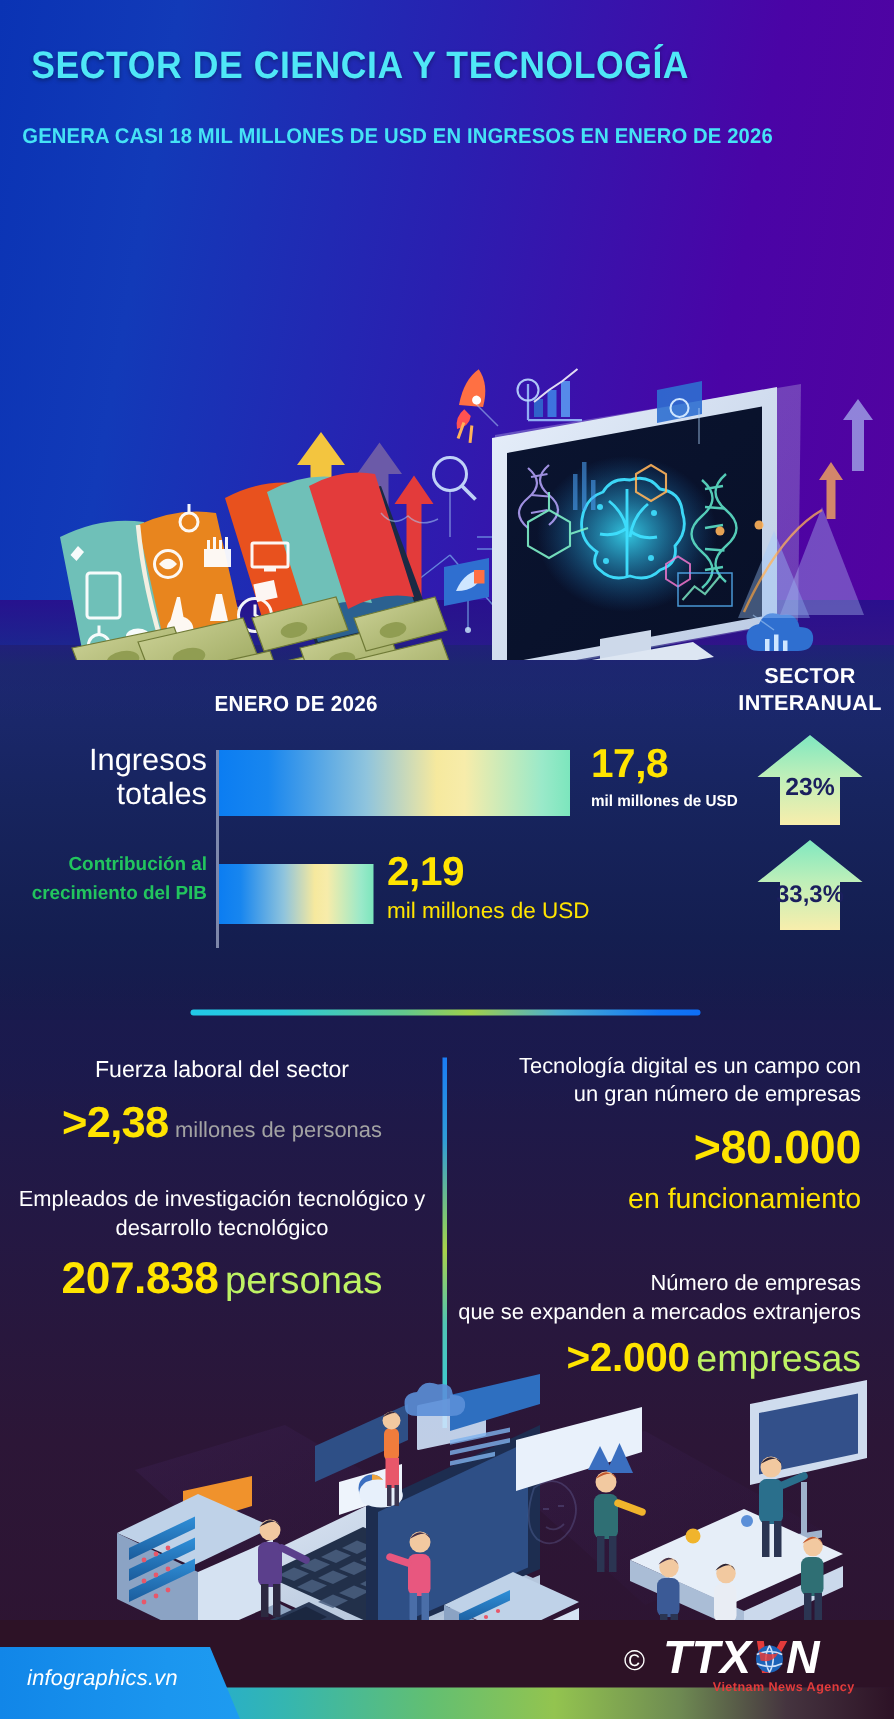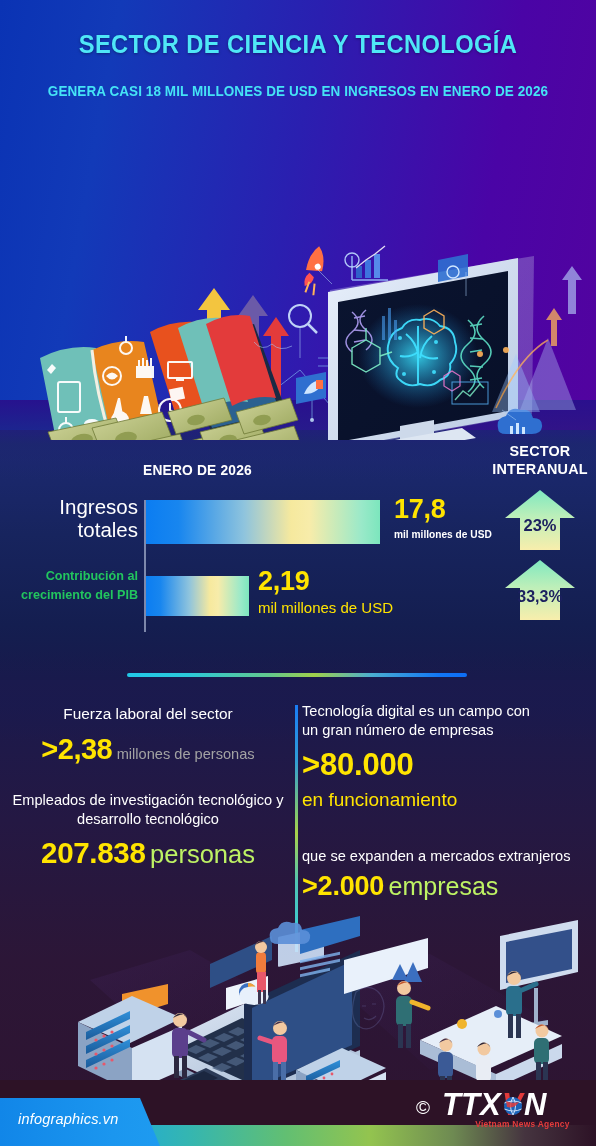--- a/index.html
+++ b/index.html
@@ -29,21 +29,21 @@
   .bg-fade-a{
     position:absolute;left:0;top:400px;width:596px;height:80px;
     background:linear-gradient(180deg,rgba(40,16,140,.95) 0%,rgba(29,36,110,.55) 55%,rgba(29,42,117,0) 100%);
   }
   .bg-fade-b{
     position:absolute;left:0;top:650px;width:596px;height:90px;
     background:linear-gradient(180deg,rgba(20,30,80,0) 0%,rgba(26,26,78,.7) 60%,rgba(30,22,66,0) 100%);
   }
 
   
-  .header{position:absolute;left:0;top:30px;width:596px;text-align:center;}
+  .header{position:absolute;left:0;top:30px;width:596px;}
   .title{
     color:#4fe7f7;font-size:25.5px;font-weight:bold;letter-spacing:.4px;
     line-height:1.1;text-shadow:0 1px 3px rgba(0,0,0,.35);
     transform:scaleX(.93);
   }
   .subtitle{
     margin-top:25px;color:#45e3f5;font-size:14.2px;font-weight:bold;
     letter-spacing:.1px;transform:scaleX(.95);
   }
 
@@ -116,21 +116,21 @@
     border-radius:2px;
   }
   .divider-v{
     position:absolute;left:295px;top:705px;width:3px;height:247px;
     background:linear-gradient(180deg,#1a7cf5 0%,#2f9cd8 22%,#85c96a 45%,#a9d14a 52%,#4fc4b4 72%,#35cde0 100%);
   }
 
   
   .stats{position:absolute;left:0;top:700px;width:588px;height:260px;}
   .col-l{position:absolute;left:6px;top:0;width:284px;text-align:center;}
-  .col-r{position:absolute;left:302px;top:0;width:288px;text-align:left;}
+  .col-r{position:absolute;left:286px;top:0;width:288px;text-align:right;}
 
   .s-cap{color:#ffffff;font-size:15.4px;line-height:1.3;font-weight:normal;}
   .s-cap-sm{color:#ffffff;font-size:14.6px;line-height:1.32;font-weight:normal;}
   .s-big{color:#ffe400;font-weight:bold;}
   .s-unit{color:#bef264;font-weight:normal;}
   .s-unit-w{color:#a3a3a3;font-weight:normal;}
 
   .blk{margin-top:0;}
   .l1{padding-top:4px;}
   .l1 .v{margin-top:9px;}
@@ -530,20 +530,21 @@
           <div>un gran número de empresas</div>
         </div>
         <div class="v">
           <span class="s-big">&gt;80.000</span>
         </div>
         <div class="sub">en funcionamiento</div>
       </div>
 
       <div class="blk r2">
         <div class="s-cap-sm">
+          <div>Número de empresas</div>
           <div>que se expanden a mercados extranjeros</div>
         </div>
         <div class="v">
           <span class="s-big">&gt;2.000</span>
           <span class="s-unit">empresas</span>
         </div>
       </div>
     </div>
   </div>
 

